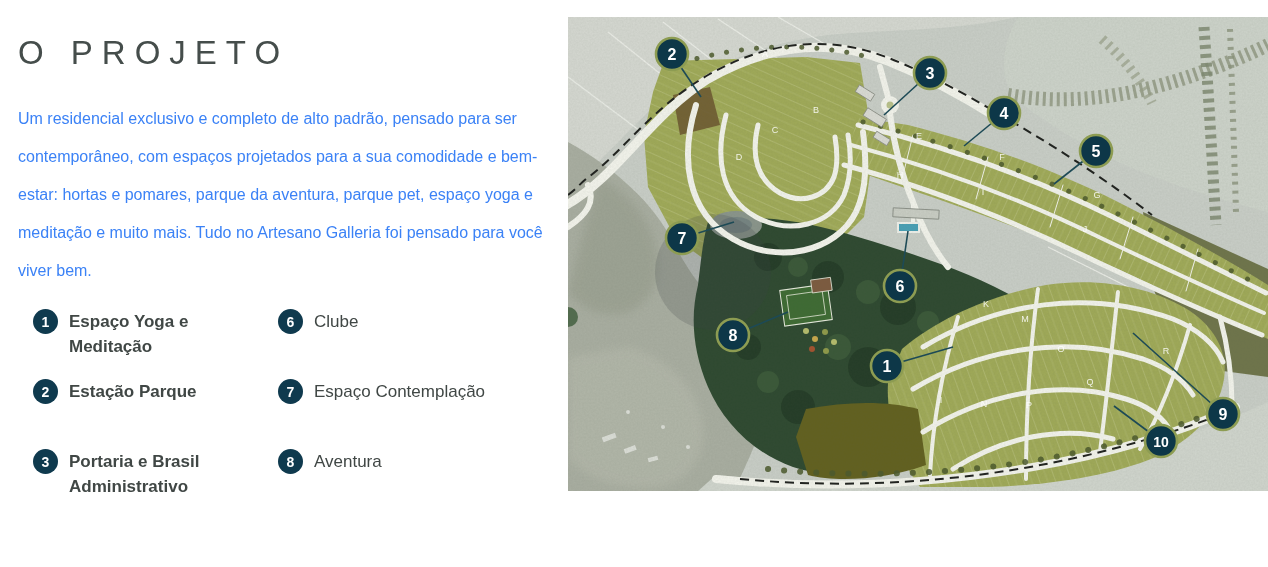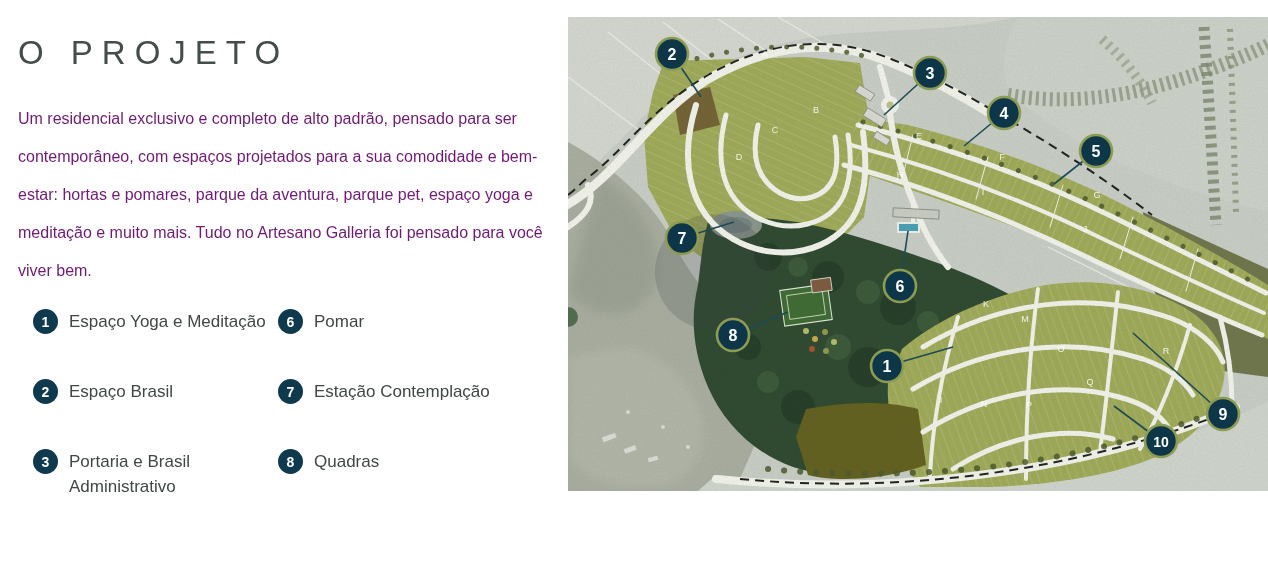--- a/index.html
+++ b/index.html
@@ -2,32 +2,32 @@
 <html><head>
 <meta charset="utf-8">
 <style>
   html,body{margin:0;padding:0;background:#ffffff;font-family:"Liberation Sans",sans-serif;}
   .page{position:relative;width:1268px;height:499px;overflow:hidden;background:#ffffff;}
 
   .title{position:absolute;left:18px;top:12px;font-size:33px;font-weight:400;
          letter-spacing:9px;color:#454d4b;white-space:nowrap;}
 
   .intro{position:absolute;left:18px;top:84px;width:530px;font-size:16px;
-         line-height:38px;color:#701a75;}
+         line-height:38px;color:#3b82f6;}
 
   .legend{position:absolute;left:33px;top:309px;display:flex;}
   .legend-col{display:flex;flex-direction:column;}
   .legend-col.c1{width:245px;}
   .legend-col.c2{width:300px;}
   .legend-item{display:flex;gap:11px;height:70px;align-items:flex-start;}
   .badge{width:25px;height:25px;border-radius:50%;color:#ffffff;font-size:14px;
          font-weight:700;display:flex;align-items:center;justify-content:center;
          flex:0 0 25px;margin-top:0px;}
   .lbl{font-size:17px;line-height:25px;color:#404745;}
-  .c1 .lbl{max-width:205px;}
+  .c1 .lbl{max-width:205px;font-weight:bold;}
   .c2 .lbl{max-width:245px;}
 
   .map{position:absolute;left:568px;top:17px;width:700px;height:474px;}
   .map svg{display:block;width:700px;height:474px;}
   .marker-num{font-family:"Liberation Sans",sans-serif;font-weight:700;fill:#ffffff;}
   .block-letter{font-family:"Liberation Sans",sans-serif;fill:#ffffff;opacity:.85;}
 </style>
 </head>
 <body>
 
@@ -38,42 +38,42 @@
   <p class="intro">Um residencial exclusivo e completo de alto padrão, pensado para ser contemporâneo, com espaços projetados para a sua comodidade e bem-estar: hortas e pomares, parque da aventura, parque pet, espaço yoga e meditação e muito mais. Tudo no Artesano Galleria foi pensado para você viver bem.</p>
 
   <div class="legend">
     <div class="legend-col c1">
         <div class="legend-item">
           <span class="badge" style="background: rgb(15, 58, 78);">1</span>
           <span class="lbl">Espaço Yoga e Meditação</span>
         </div>
         <div class="legend-item">
           <span class="badge" style="background: rgb(15, 58, 78);">2</span>
-          <span class="lbl">Espaço Brasil</span>
+          <span class="lbl">Estação Parque</span>
         </div>
         <div class="legend-item">
           <span class="badge" style="background: rgb(15, 58, 78);">3</span>
           <span class="lbl">Portaria e Brasil Administrativo</span>
         </div>
         <div class="legend-item">
           <span class="badge" style="background: rgb(15, 58, 78);">4</span>
         </div>
       </div>
     <div class="legend-col c2">
         <div class="legend-item">
           <span class="badge" style="background: rgb(15, 58, 78);">6</span>
-          <span class="lbl">Pomar</span>
+          <span class="lbl">Clube</span>
         </div>
         <div class="legend-item">
           <span class="badge" style="background: rgb(15, 58, 78);">7</span>
-          <span class="lbl">Estação Contemplação</span>
+          <span class="lbl">Espaço Contemplação</span>
         </div>
         <div class="legend-item">
           <span class="badge" style="background: rgb(15, 58, 78);">8</span>
-          <span class="lbl">Quadras</span>
+          <span class="lbl">Aventura</span>
         </div>
         <div class="legend-item">
           <span class="badge" style="background: rgb(15, 58, 78);">9</span>
         </div>
       </div>
   </div>
 
   <div class="map">
     <svg viewBox="0 0 700 474" aria-hidden="true">
       <defs>

